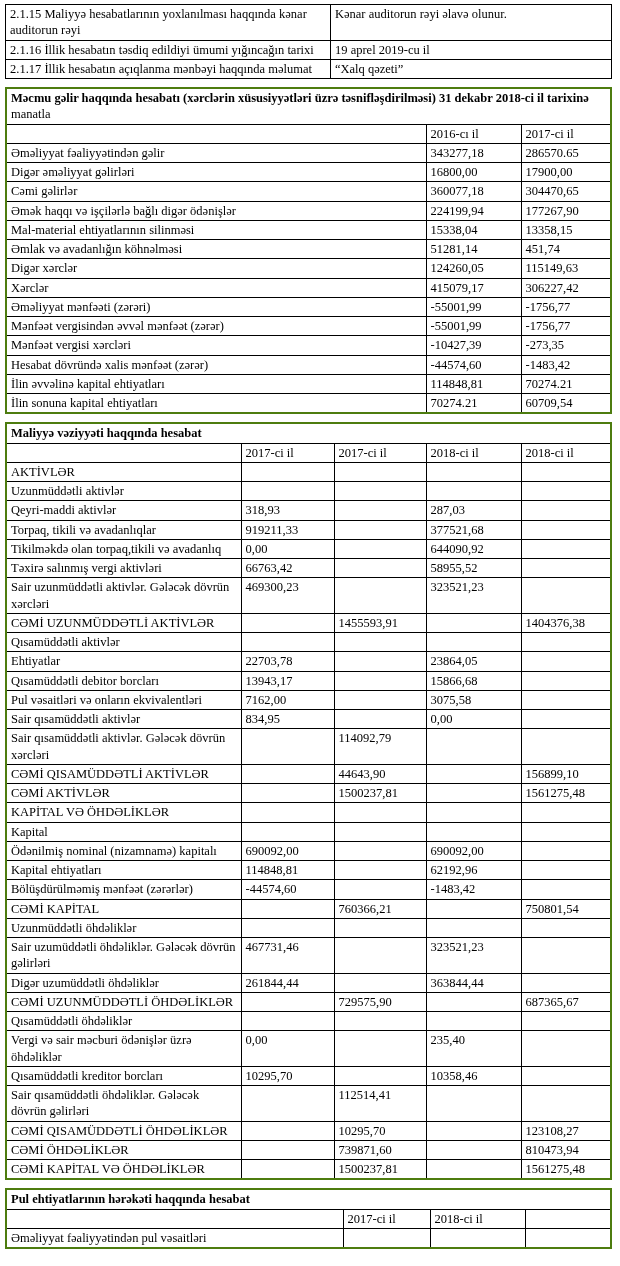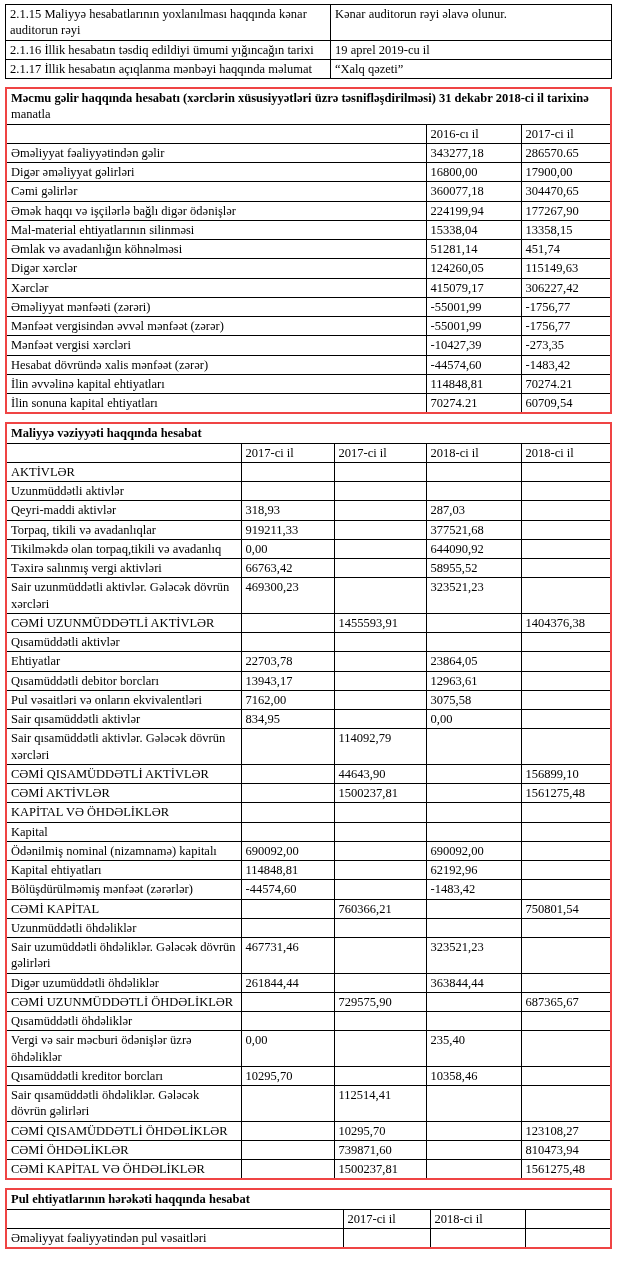--- a/index.html
+++ b/index.html
@@ -13,21 +13,21 @@
     font-size: 12.5px;
   }
   .page { padding: 4px 8px 0 5px; }
   table {
     border-collapse: collapse;
     table-layout: fixed;
     width: 607px;
     margin: 0 0 8px 0;
   }
   .t1 { border: 1px solid #000; }
-  .t2, .t3, .t4 { border: 2px solid #ef4444; }
+  .t2, .t3, .t4 { border: 2px solid #4d7c0f; }
   td {
     border: 1px solid #000;
     padding: 1px 4px;
     vertical-align: top;
     line-height: 1.3;
     overflow: hidden;
     word-wrap: break-word;
   }
   .title-row td { font-weight: bold; }
   .subtitle { font-weight: normal; }
@@ -269,21 +269,21 @@
           <td>22703,78</td>
           <td></td>
           <td>23864,05</td>
           <td></td>
         </tr>
 
         <tr>
           <td>Qısamüddətli debitor borcları</td>
           <td>13943,17</td>
           <td></td>
-          <td>12963,61</td>
+          <td>15866,68</td>
           <td></td>
         </tr>
 
         <tr>
           <td>Pul vəsaitləri və onların ekvivalentləri</td>
           <td>7162,00</td>
           <td></td>
           <td>3075,58</td>
           <td></td>
         </tr>

